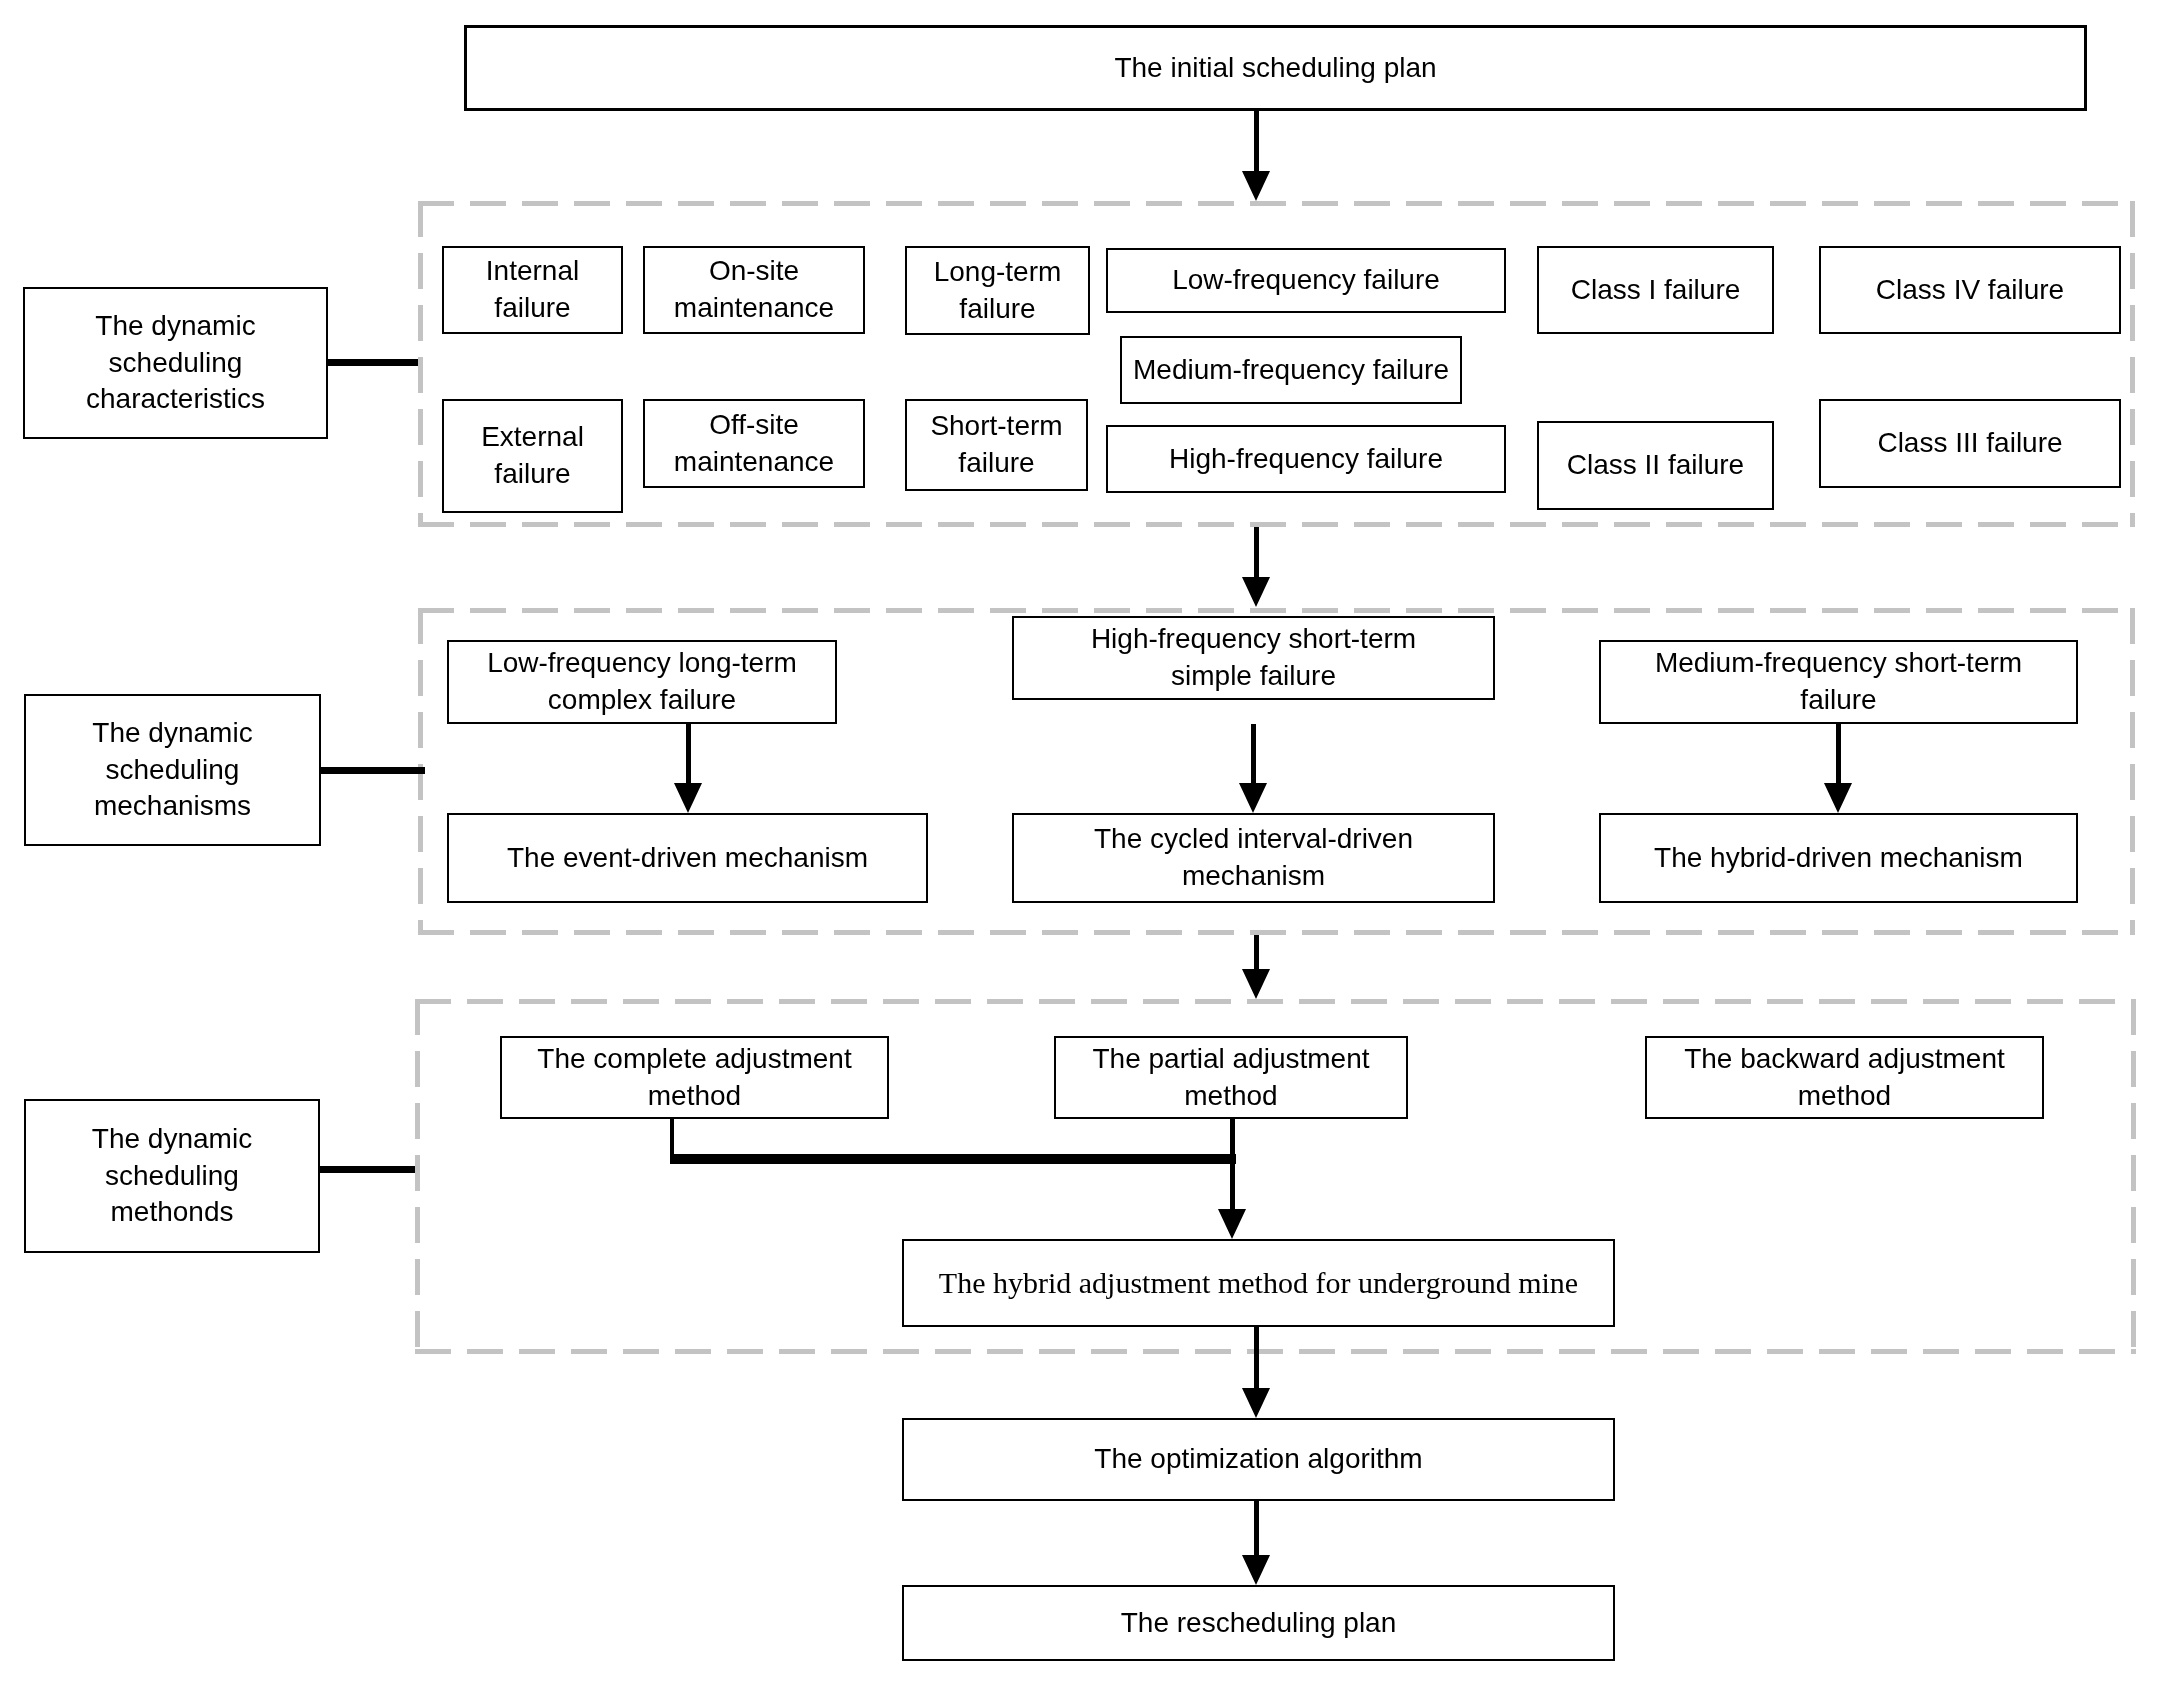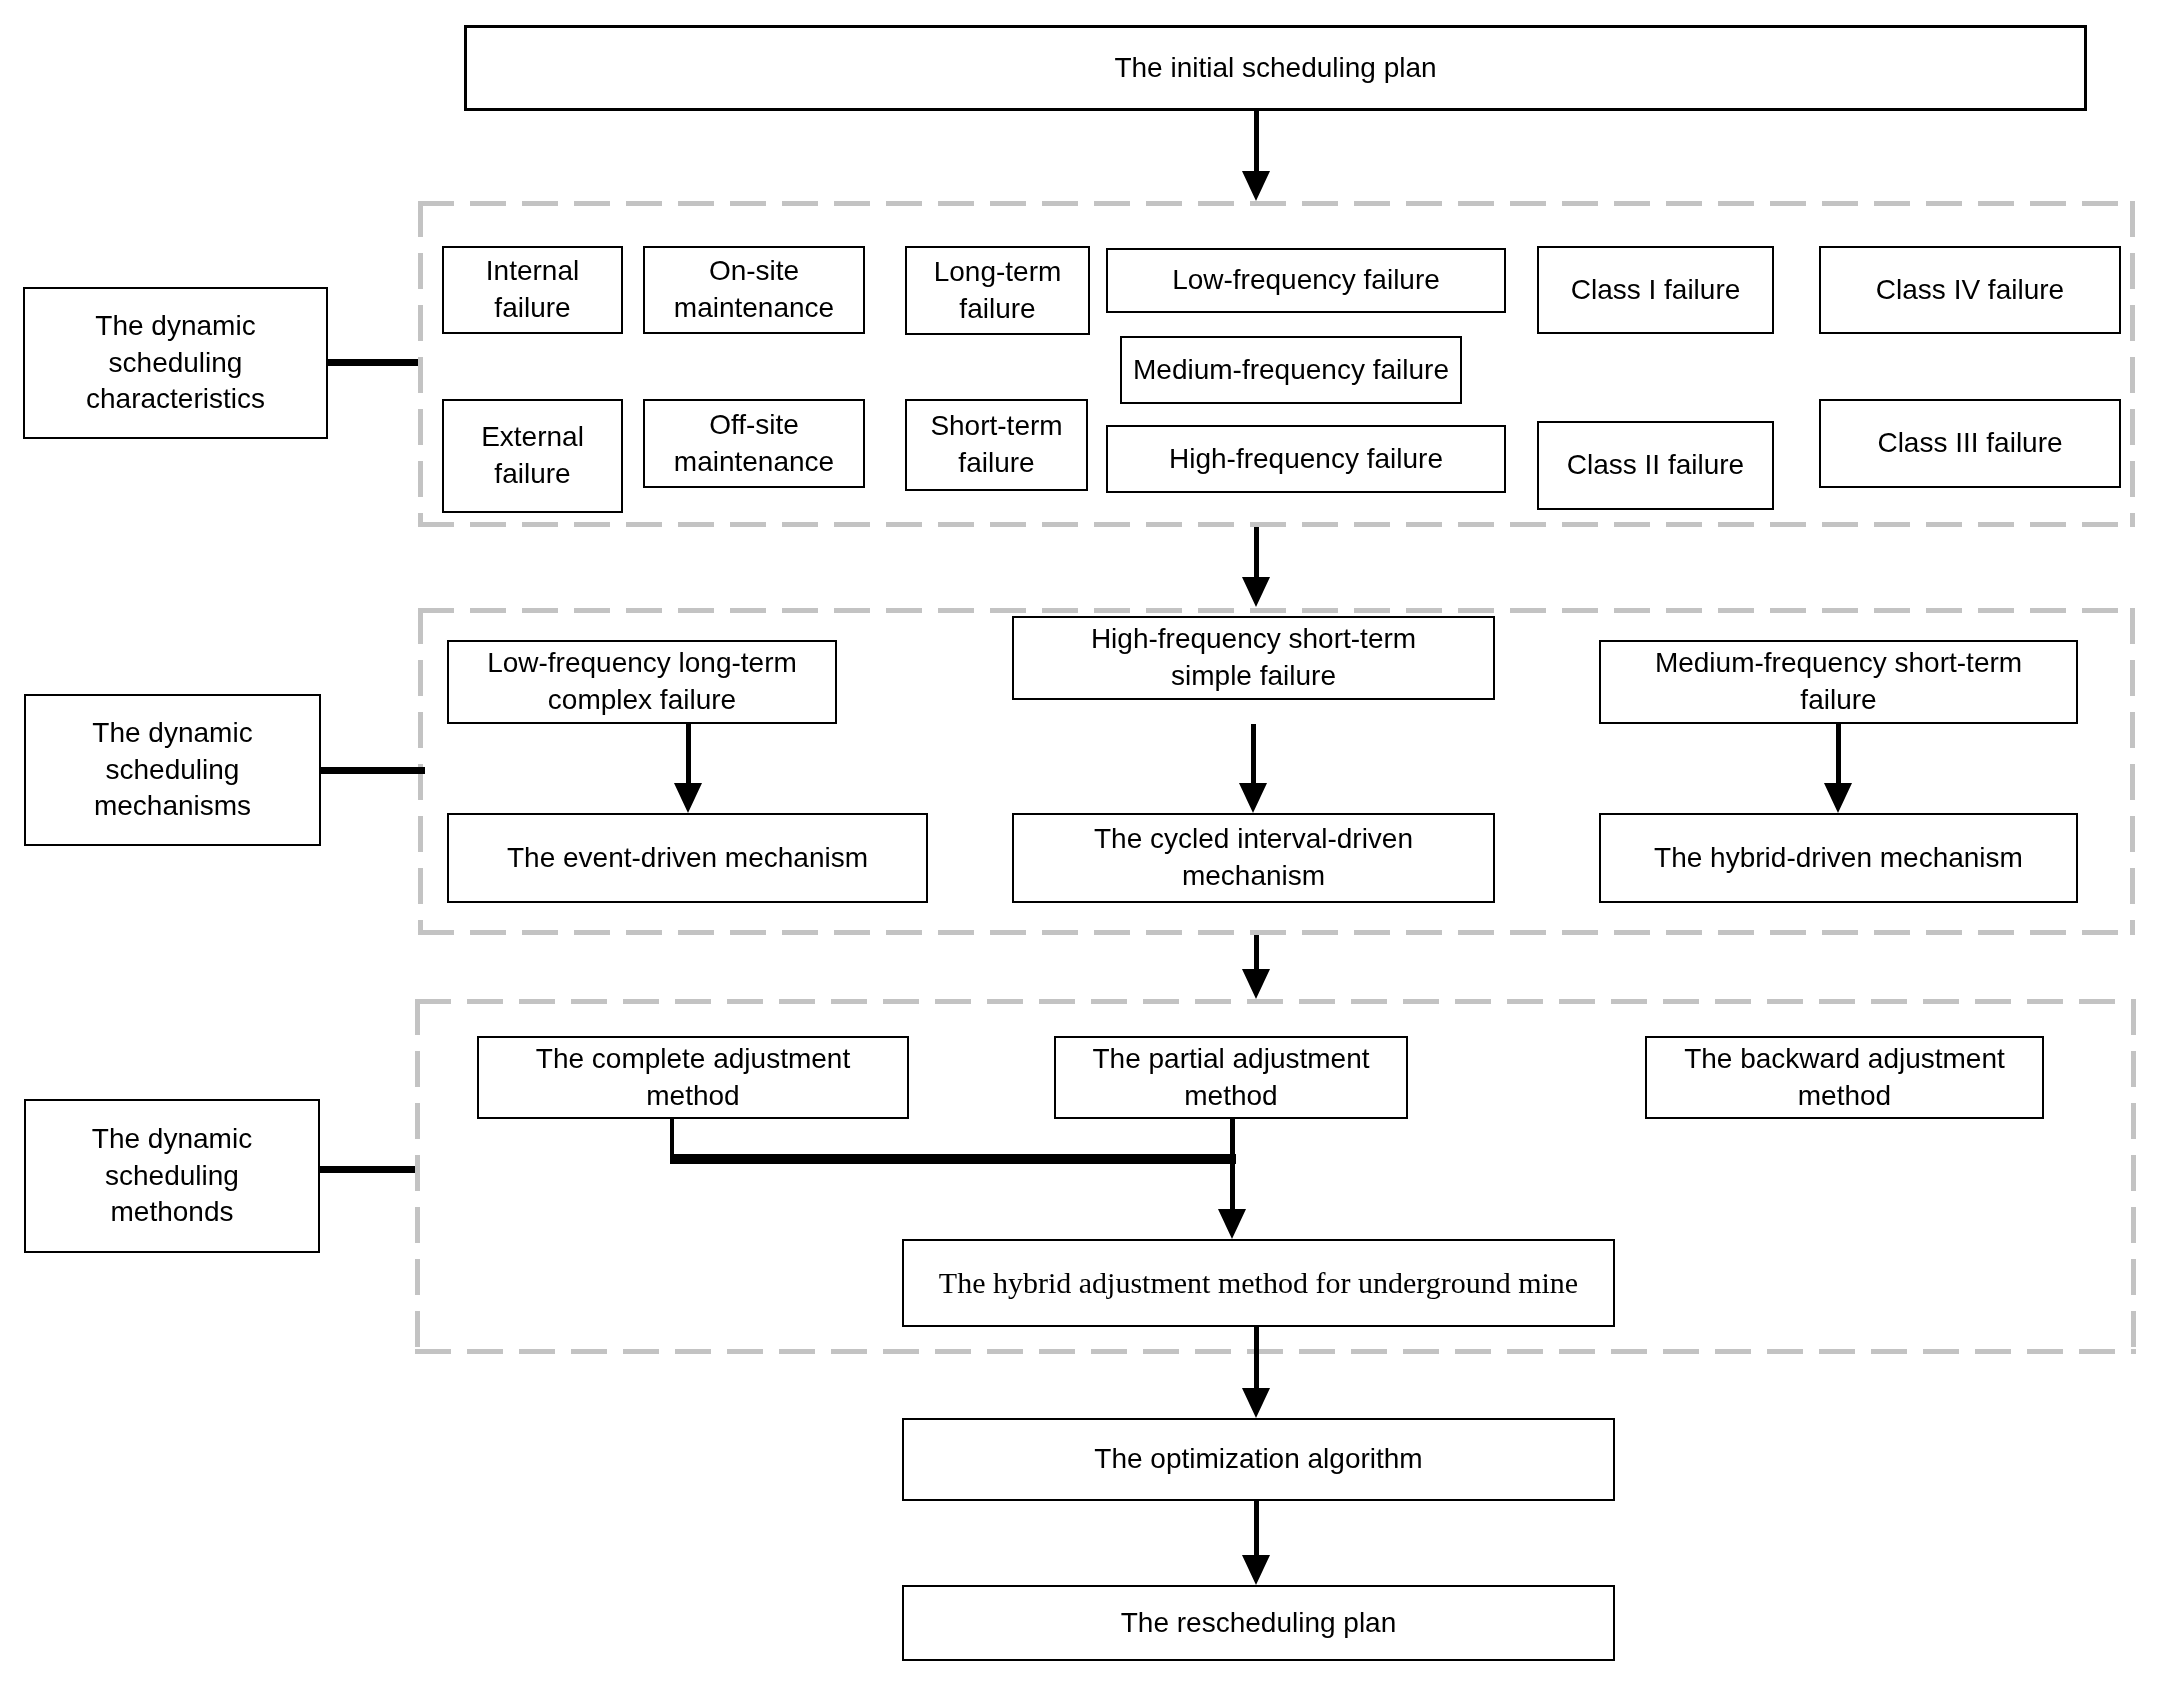--- a/index.html
+++ b/index.html
@@ -119,21 +119,21 @@
 
   <div class="vline" style="left:1254px; top:935px; width:4.5px; height:36px;"></div>
   <div class="arrowhead" style="left:1242px; top:969px;"></div>
 
   <div class="dash-frame" style="left:415px; top:999px; width:1721px; height:355px;"></div>
   <div class="box" style="left:24px; top:1099px; width:296px; height:154px;">The dynamic
 scheduling
 methonds</div>
   <div class="hline" style="left:320px; top:1166px; width:95px; height:6.5px;"></div>
 
-  <div class="box" style="left:477px; top:1036px; width:432px; height:83px;">The complete adjustment
+  <div class="box" style="left:500px; top:1036px; width:389px; height:83px;">The complete adjustment
 method</div>
   <div class="box" style="left:1054px; top:1036px; width:354px; height:83px;">The partial adjustment
 method</div>
   <div class="box" style="left:1645px; top:1036px; width:399px; height:83px;">The backward adjustment
 method</div>
 
   <div class="vline" style="left:670px; top:1119px; width:3.9px; height:40px;"></div>
   <div class="hline" style="left:670px; top:1154px; width:566px; height:10.4px;"></div>
   <div class="vline" style="left:1230px; top:1119px; width:4.5px; height:91px;"></div>
   <div class="arrowhead" style="left:1218px; top:1209px;"></div>

